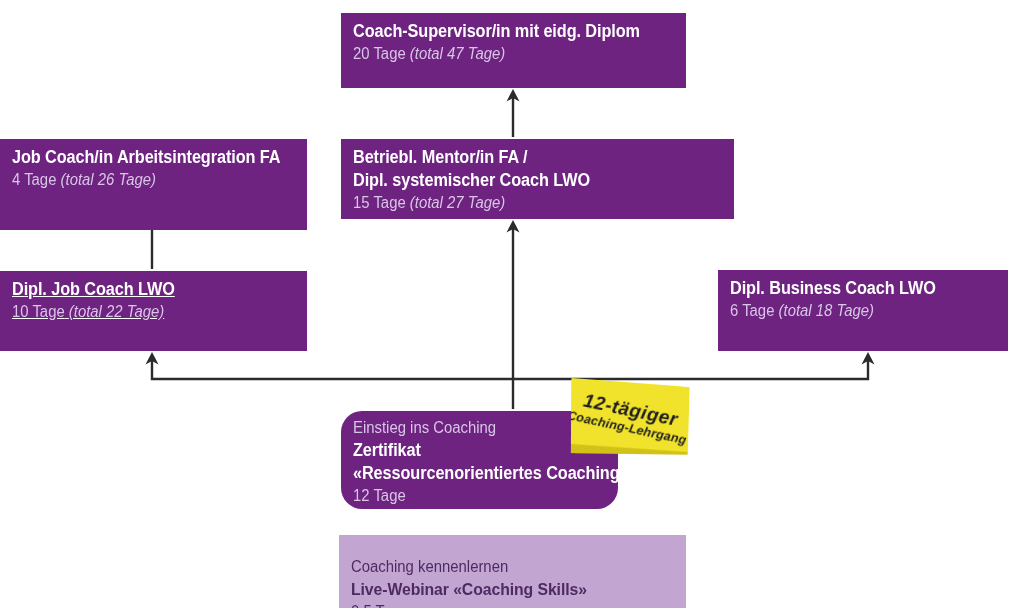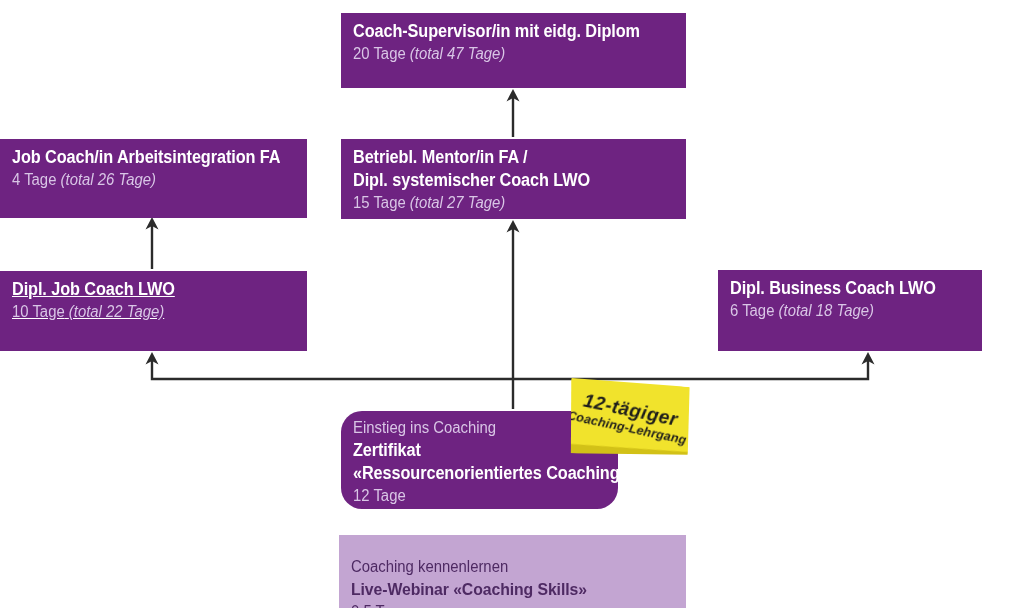--- a/index.html
+++ b/index.html
@@ -8,24 +8,24 @@
 
   .box{position:absolute;background:var(--purple);color:#fff;box-sizing:border-box;
        padding:7px 12px 0 12px;}
   .line{white-space:nowrap;transform:scaleX(.93);transform-origin:0 50%;}
   .title{font-weight:bold;font-size:17.5px;line-height:23px;letter-spacing:-0.1px;}
   .sub{font-size:16px;line-height:22px;color:var(--subtitle);}
   .sub .tot{font-style:italic;}
   .intro{font-size:16px;line-height:22px;color:var(--subtitle);}
 
   #box-supervisor{left:341px;top:5px;width:345px;height:75px;}
-  #box-jobcoach-fa{left:0;top:131px;width:307px;height:79px;}
-  #box-mentor{left:341px;top:131px;width:345px;height:80px;}
+  #box-jobcoach-fa{left:0;top:131px;width:307px;height:91px;}
+  #box-mentor{left:341px;top:131px;width:393px;height:80px;}
   #box-jobcoach-lwo{left:0;top:263px;width:307px;height:80px;text-decoration:underline;}
-  #box-business{left:718px;top:262px;width:264px;height:81px;}
+  #box-business{left:718px;top:262px;width:290px;height:81px;}
   #box-zertifikat{left:341px;top:403px;width:277px;height:98px;padding-top:6px;border-radius:21px;}
   #box-webinar{left:339px;top:527px;width:347px;height:77px;background:var(--purpleLight);
                color:var(--darkPurple);padding-top:21px;}
   #box-webinar .intro{color:var(--darkPurple);}
   #box-webinar .sub{color:var(--darkPurple);}
   #box-webinar .title{font-size:17px;}
 
   svg.arrows{position:absolute;left:0;top:0;width:1024px;height:608px;pointer-events:none;}
   svg.arrows *{stroke:var(--arrow);}
   svg.arrows .head{fill:var(--arrow);stroke:none;}

